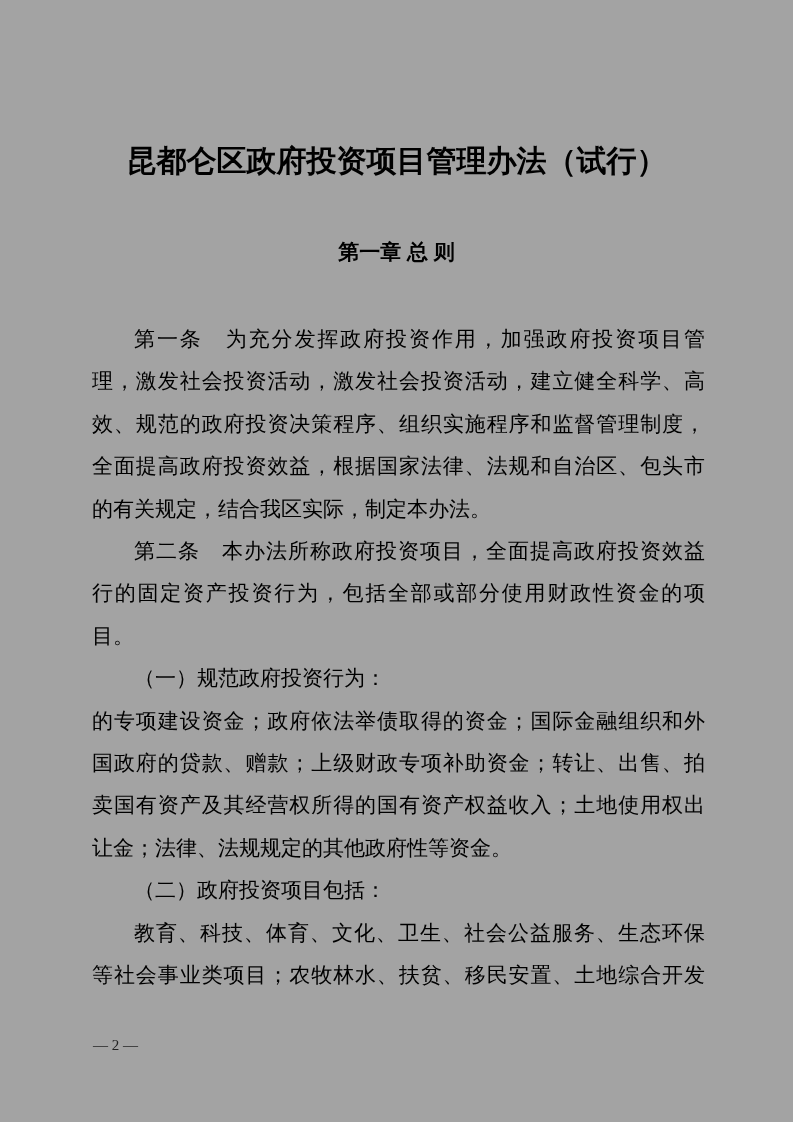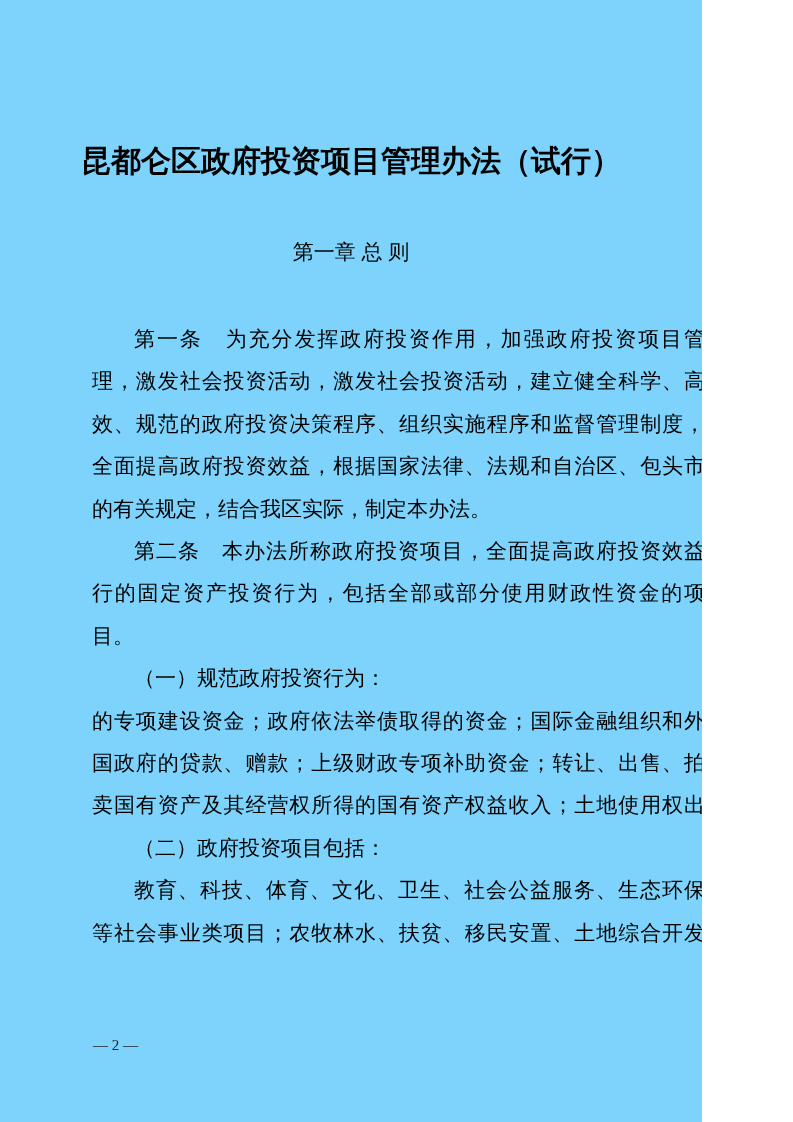--- a/index.html
+++ b/index.html
@@ -2,23 +2,23 @@
 <html><head>
 <meta charset="utf-8">
 <style>
   html, body {
     margin: 0;
     padding: 0;
     background: #ffffff;
   }
   .page {
     position: relative;
-    width: 702px;
+    width: 793px;
     height: 1122px;
-    background: #7dd3fc;
+    background: #a3a3a3;
     color: #000000;
     font-family: "Liberation Sans", "DejaVu Sans", sans-serif;
     overflow: hidden;
   }
   .doc-title {
     position: absolute;
     top: 141px;
     left: 0;
     width: 100%;
     margin: 0;
@@ -29,21 +29,21 @@
     line-height: 40px;
   }
   .chapter-heading {
     position: absolute;
     top: 237px;
     left: 0;
     width: 100%;
     margin: 0;
     text-align: center;
     font-size: 21px;
-    font-weight: 400;
+    font-weight: 700;
     line-height: 30px;
   }
   .doc-body {
     position: absolute;
     top: 318px;
     left: 92px;
     width: 613px;
     font-size: 21px;
     line-height: 42.4px;
     font-weight: 400;
@@ -82,19 +82,20 @@
       <div class="body-line fill">效、规范的政府投资决策程序、组织实施程序和监督管理制度，</div>
       <div class="body-line fill">全面提高政府投资效益，根据国家法律、法规和自治区、包头市</div>
       <div class="body-line">的有关规定，结合我区实际，制定本办法。</div>
       <div class="body-line indent fill">第二条　本办法所称政府投资项目，全面提高政府投资效益</div>
       <div class="body-line fill">行的固定资产投资行为，包括全部或部分使用财政性资金的项</div>
       <div class="body-line">目。</div>
       <div class="body-line indent">（一）规范政府投资行为：</div>
       <div class="body-line fill">的专项建设资金；政府依法举债取得的资金；国际金融组织和外</div>
       <div class="body-line fill">国政府的贷款、赠款；上级财政专项补助资金；转让、出售、拍</div>
       <div class="body-line fill">卖国有资产及其经营权所得的国有资产权益收入；土地使用权出</div>
+      <div class="body-line">让金；法律、法规规定的其他政府性等资金。</div>
       <div class="body-line indent">（二）政府投资项目包括：</div>
       <div class="body-line indent fill">教育、科技、体育、文化、卫生、社会公益服务、生态环保</div>
       <div class="body-line fill">等社会事业类项目；农牧林水、扶贫、移民安置、土地综合开发</div>
     </div>
 
   <div class="page-number">— 2 —</div>
 </div>
 
 </body></html>

